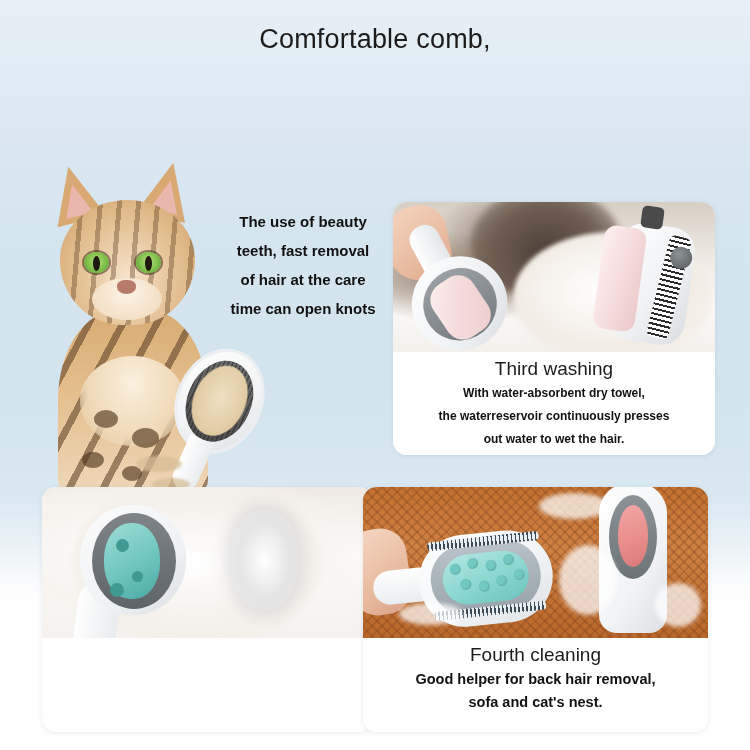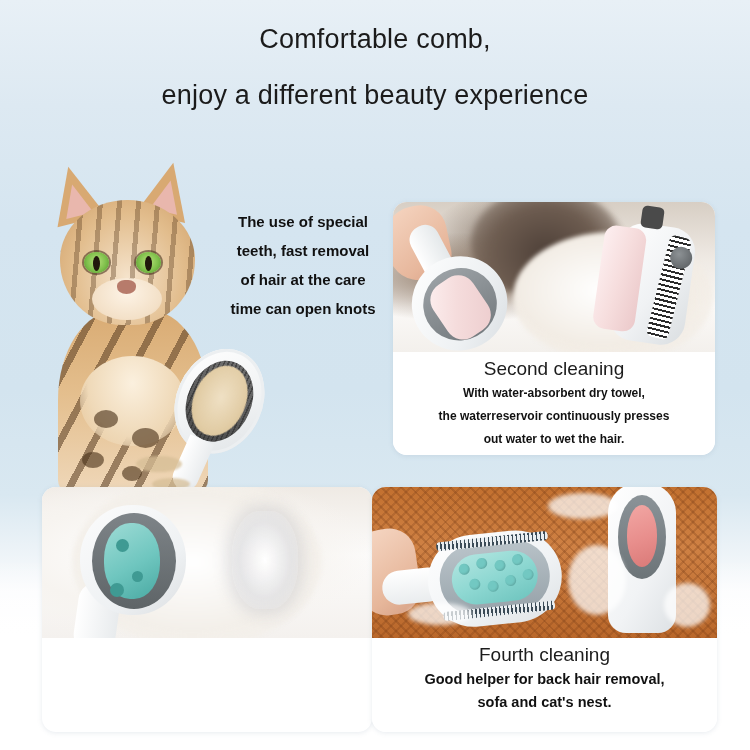--- a/index.html
+++ b/index.html
@@ -117,21 +117,21 @@
   
   #card2 { left: 393px; top: 202px; width: 322px; height: 253px; }
   #card2 .photo  { height: 150px; }
   #card2 .caption{ height: 103px; }
   #card2 .cap-line { font-size: 12px; }
 
   #card3 { left: 42px; top: 487px; width: 330px; height: 245px; }
   #card3 .photo   { height: 151px; }
   #card3 .caption { height: 94px; }
 
-  #card4 { left: 372px; top: 487px; width: 345px; height: 245px; }
+  #card4 { left: 363px; top: 487px; width: 345px; height: 245px; }
   #card4 .photo   { height: 151px; }
   #card4 .caption { height: 94px; }
 
   
 
   
   .cat {
     position: absolute;
     left: 0; top: 0;
     width: 250px; height: 340px;
@@ -562,21 +562,20 @@
 </style>
 </head>
 <body>
 
 <div id="poster">
 
   <div id="bottom-band"></div>
 
   <div class="headline">
     <div class="line1">Comfortable comb,</div>
-    <div class="line2">enjoy a different beauty experience</div>
   </div>
 
   <div id="cat-area">
     <div class="cat">
       <div class="ear left"></div>
       <div class="ear right"></div>
       <div class="ear-in left"></div>
       <div class="ear-in right"></div>
       <div class="cat-body"></div>
       <div class="cat-chest"></div>
@@ -597,21 +596,21 @@
       <div class="brush1-head"></div>
       <div class="brush1-bowl"></div>
       <div class="brush1-fur"></div>
       <div class="brush1-handle"></div>
     </div>
     <div class="fur-wisp" style="left:112px; top:296px; width:46px; height:16px;"></div>
     <div class="fur-wisp" style="left:128px; top:318px; width:38px; height:12px;"></div>
   </div>
 
   <div id="p1-text">
-    <div class="l">The use of special</div>
+    <div class="l">The use of beauty</div>
     <div class="l">teeth, fast removal</div>
     <div class="l">of hair at the care</div>
     <div class="l">time can open knots</div>
   </div>
 
   <div class="card" id="card2">
     <div class="photo">
       <div class="p2-bg"></div>
       <div class="p2-fur-dark"></div>
       <div class="p2-fur-light"></div>
@@ -624,21 +623,21 @@
       </div>
       <div class="p2-tool2">
         <div class="p2-tool2-body"></div>
         <div class="p2-tool2-teeth"></div>
         <div class="p2-tool2-roll"></div>
         <div class="p2-tool2-clip"></div>
         <div class="p2-tool2-knob"></div>
       </div>
     </div>
     <div class="caption">
-      <div class="cap-title">Second cleaning</div>
+      <div class="cap-title">Third washing</div>
       <div class="cap-line">With water-absorbent dry towel,</div>
       <div class="cap-line">the waterreservoir continuously presses</div>
       <div class="cap-line">out water to wet the hair.</div>
     </div>
   </div>
 
   <div class="card" id="card3">
     <div class="photo">
       <div class="p3-bg"></div>
       <div class="p3-fur"></div>

